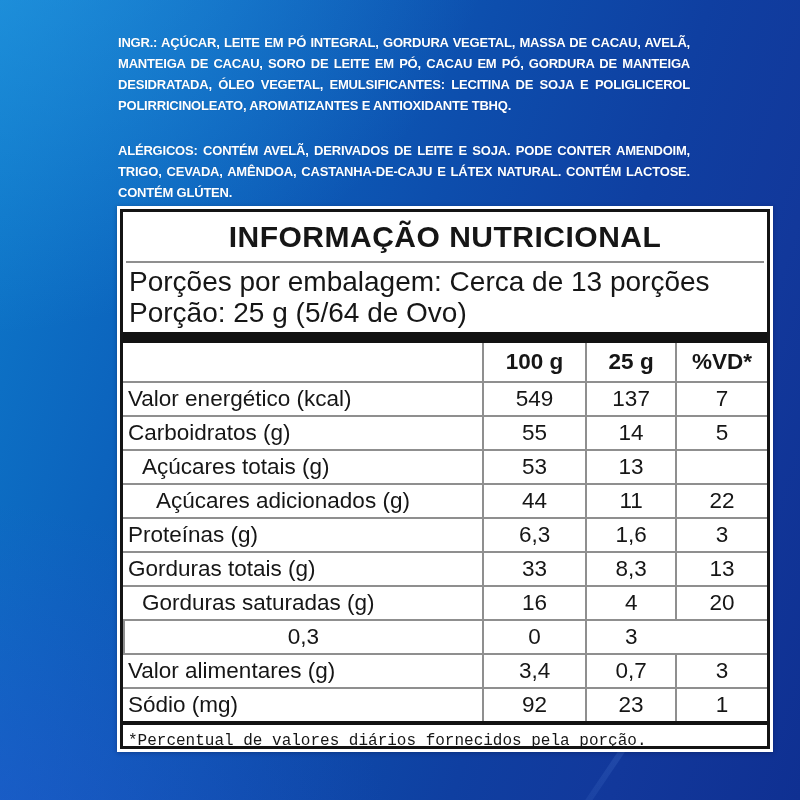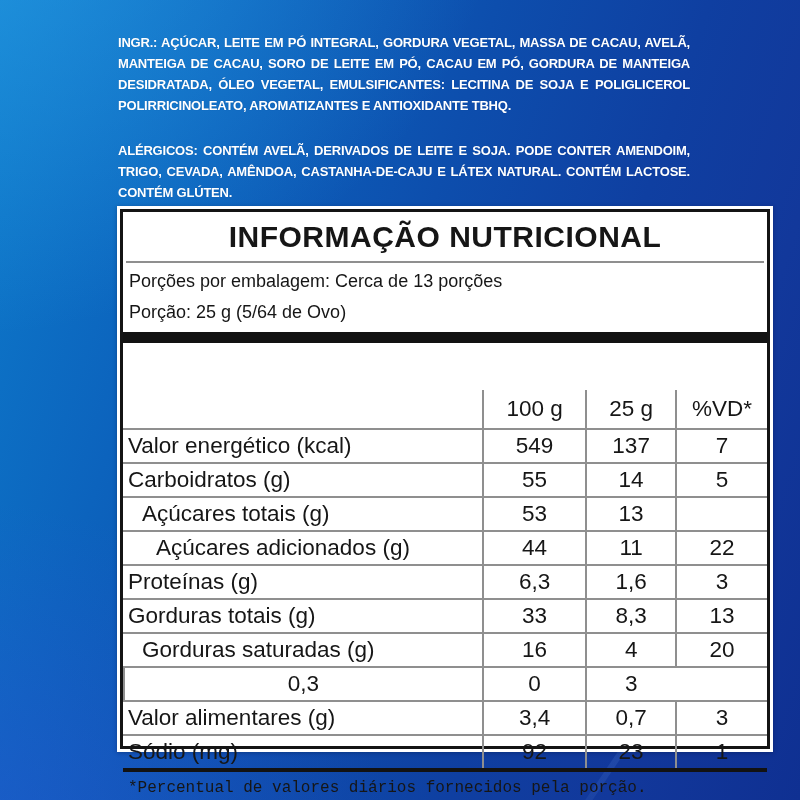--- a/index.html
+++ b/index.html
@@ -40,30 +40,30 @@
     border:3px solid #141414;
     display:flex;flex-direction:column;
     color:#161616;
   }
   .t-title{
     text-align:center;font-weight:bold;font-size:30px;letter-spacing:0.5px;
     padding:8px 0 7px 0;
   }
   .gray-line{height:2px;background:#8f8f8f;margin:0 3px;flex:none;}
   .servings{
-    font-size:18px;line-height:31px;padding:3px 4px 4px 6px;
+    font-size:28px;line-height:31px;padding:3px 4px 4px 6px;
   }
   .black-bar{height:11px;background:#121212;flex:none;}
   .black-line{height:4px;background:#121212;flex:none;}
 
   .row{
     display:grid;grid-template-columns:55.7% 16.1% 13.9% 14.3%;
     flex:none;
   }
-  .row.header .cell{height:38px;font-weight:normal;margin-top:47px;}
+  .row.header .cell{height:38px;font-weight:bold;}
   .row.data{border-top:2px solid #8f8f8f;}
   .cell{
     display:flex;align-items:center;box-sizing:border-box;
     height:32px;font-size:22.5px;overflow:hidden;white-space:nowrap;
   }
   .cell.label{justify-content:flex-start;padding-left:5px;}
   .cell.num{justify-content:center;border-left:2px solid #8f8f8f;}
   .footnote{
     font-size:16px;padding:7px 4px 6px 5px;font-family:Liberation Mono, monospace;
   }

